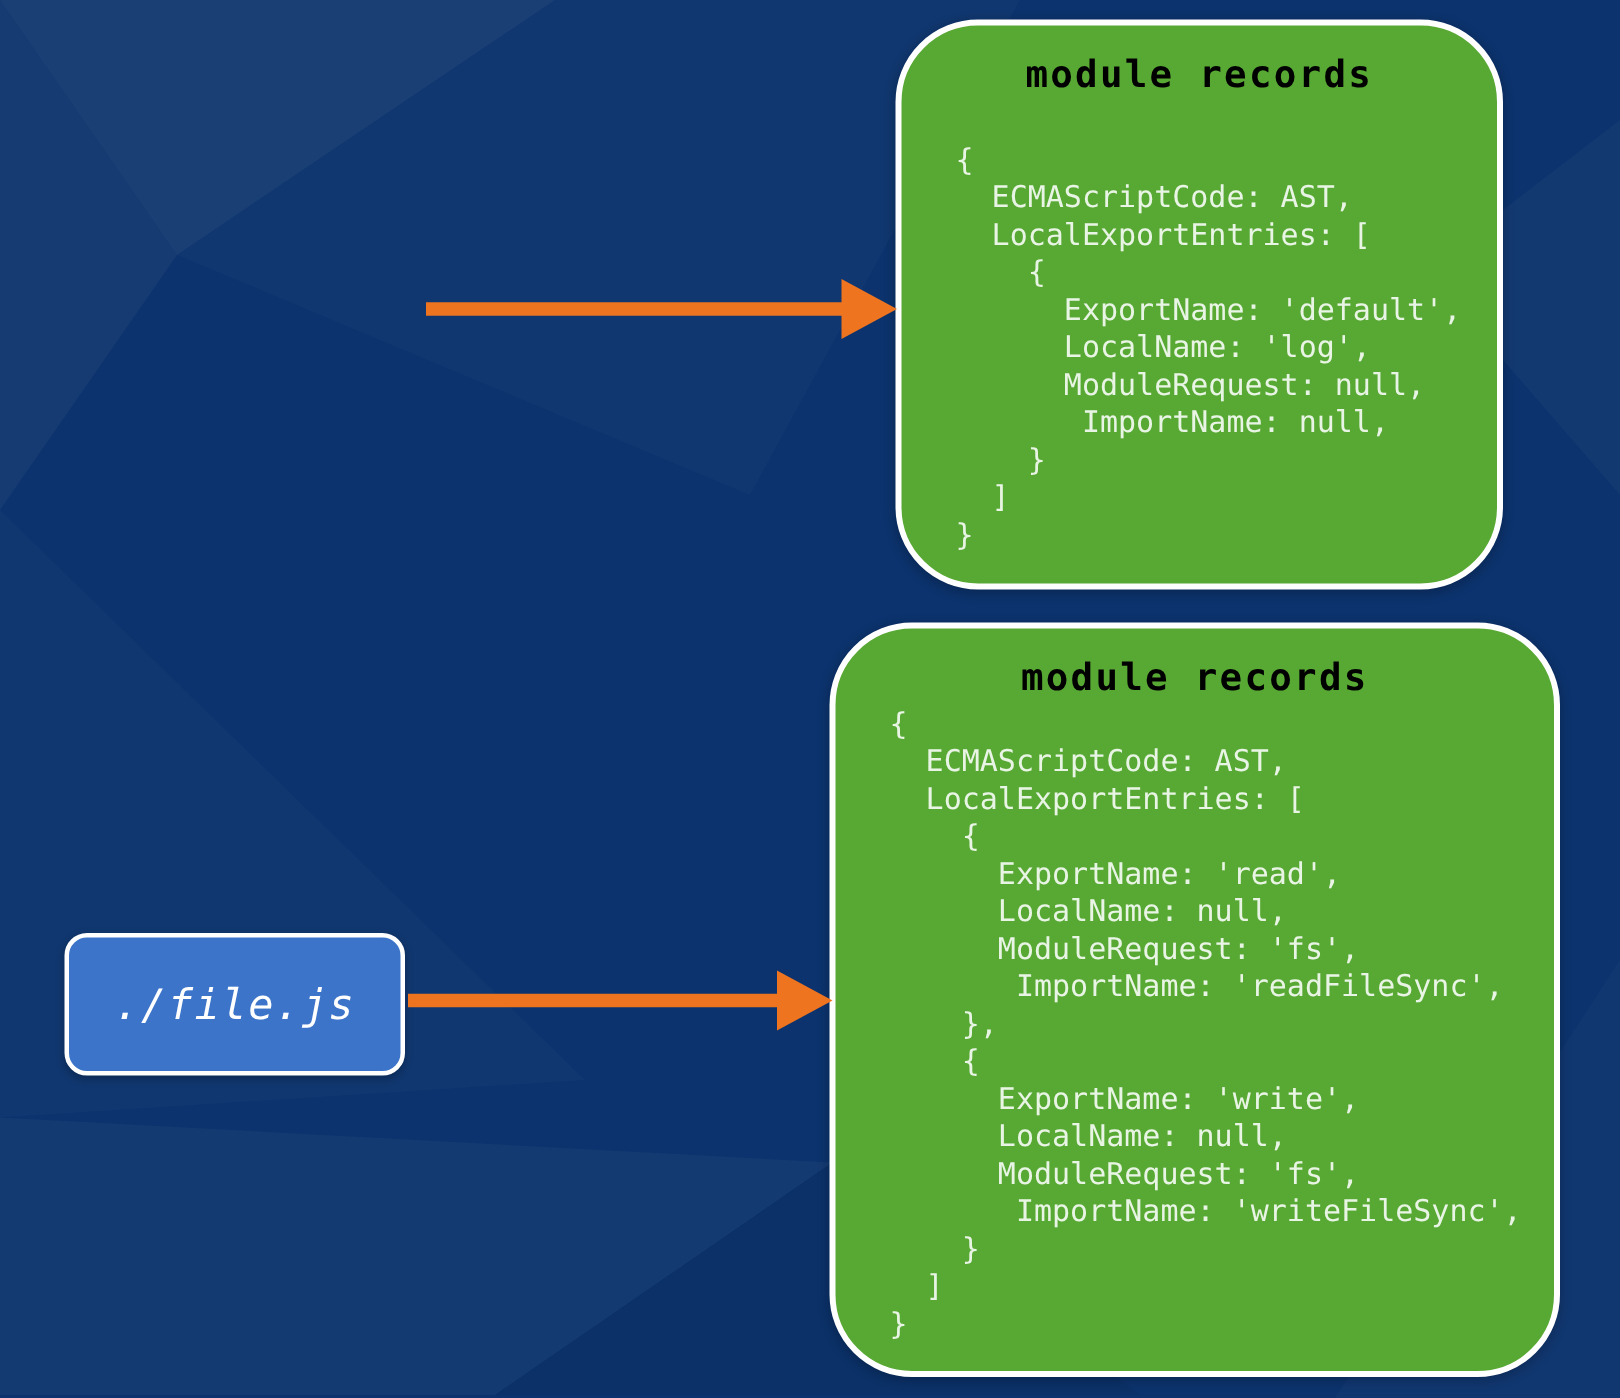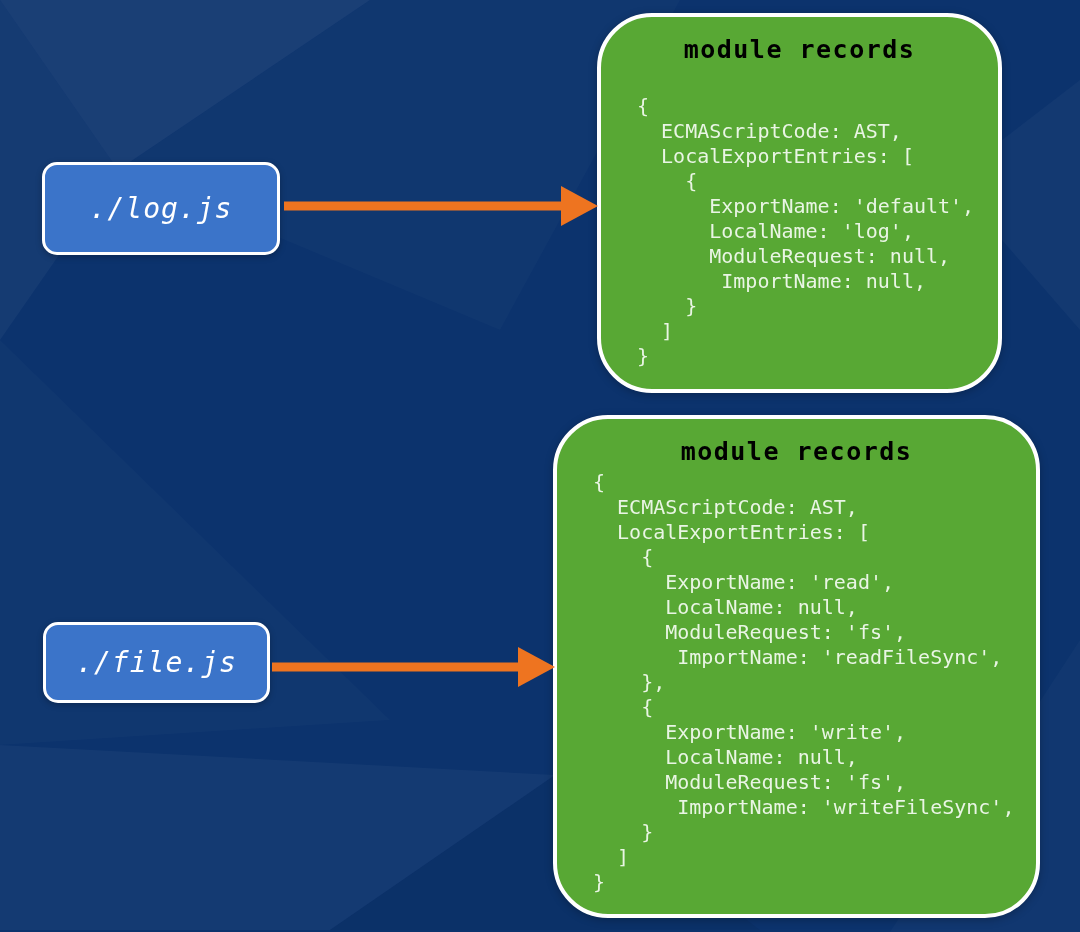--- a/index.html
+++ b/index.html
@@ -39,21 +39,21 @@
     box-shadow: 0 2px 6px rgba(0,0,0,0.25);
   }
   .file-box .file-label {
     color: #ffffff;
     font-style: italic;
     font-size: 28px;
     letter-spacing: 1px;
     white-space: nowrap;
   }
   .file-box.log  { left: 42px;  top: 162px; width: 238px; height: 93px; }
-  .file-box.file { left: 43px;  top: 622px; width: 227px; height: 81px; }
+  .file-box.file { left: 43px;  top: 622px; width: 227px; height: 95px; }
 
   
   .record-box {
     position: absolute;
     background: #58a834;
     border: 4px solid #ffffff;
     border-radius: 55px;
     box-sizing: border-box;
     padding: 18px 0 0 0;
     box-shadow: 0 2px 8px rgba(0,0,0,0.25);
@@ -89,23 +89,20 @@
     <polygon points="0,0 370,0 118,170" fill="#ffffff" opacity="0.06"></polygon>
     <polygon points="0,0 118,170 0,340" fill="#ffffff" opacity="0.04"></polygon>
     <polygon points="370,0 680,0 500,330 118,170" fill="#ffffff" opacity="0.02"></polygon>
     <polygon points="0,340 0,745 390,720" fill="#ffffff" opacity="0.02"></polygon>
     <polygon points="0,745 555,775 330,930 0,930" fill="#ffffff" opacity="0.035"></polygon>
     <polygon points="555,775 760,930 330,930" fill="#000a1e" opacity="0.06"></polygon>
     <polygon points="1080,80 1080,330 950,180" fill="#ffffff" opacity="0.03"></polygon>
     <polygon points="1080,640 1080,932 890,932" fill="#ffffff" opacity="0.025"></polygon>
   </svg>
 
-  <div class="file-box log">
-    <span class="file-label">./log.js</span>
-  </div>
 
   <div class="file-box file">
     <span class="file-label">./file.js</span>
   </div>
 
   <div class="record-box log">
     <div class="record-title">module records</div>
     <pre class="record-code">{
   ECMAScriptCode: AST,
   LocalExportEntries: [

